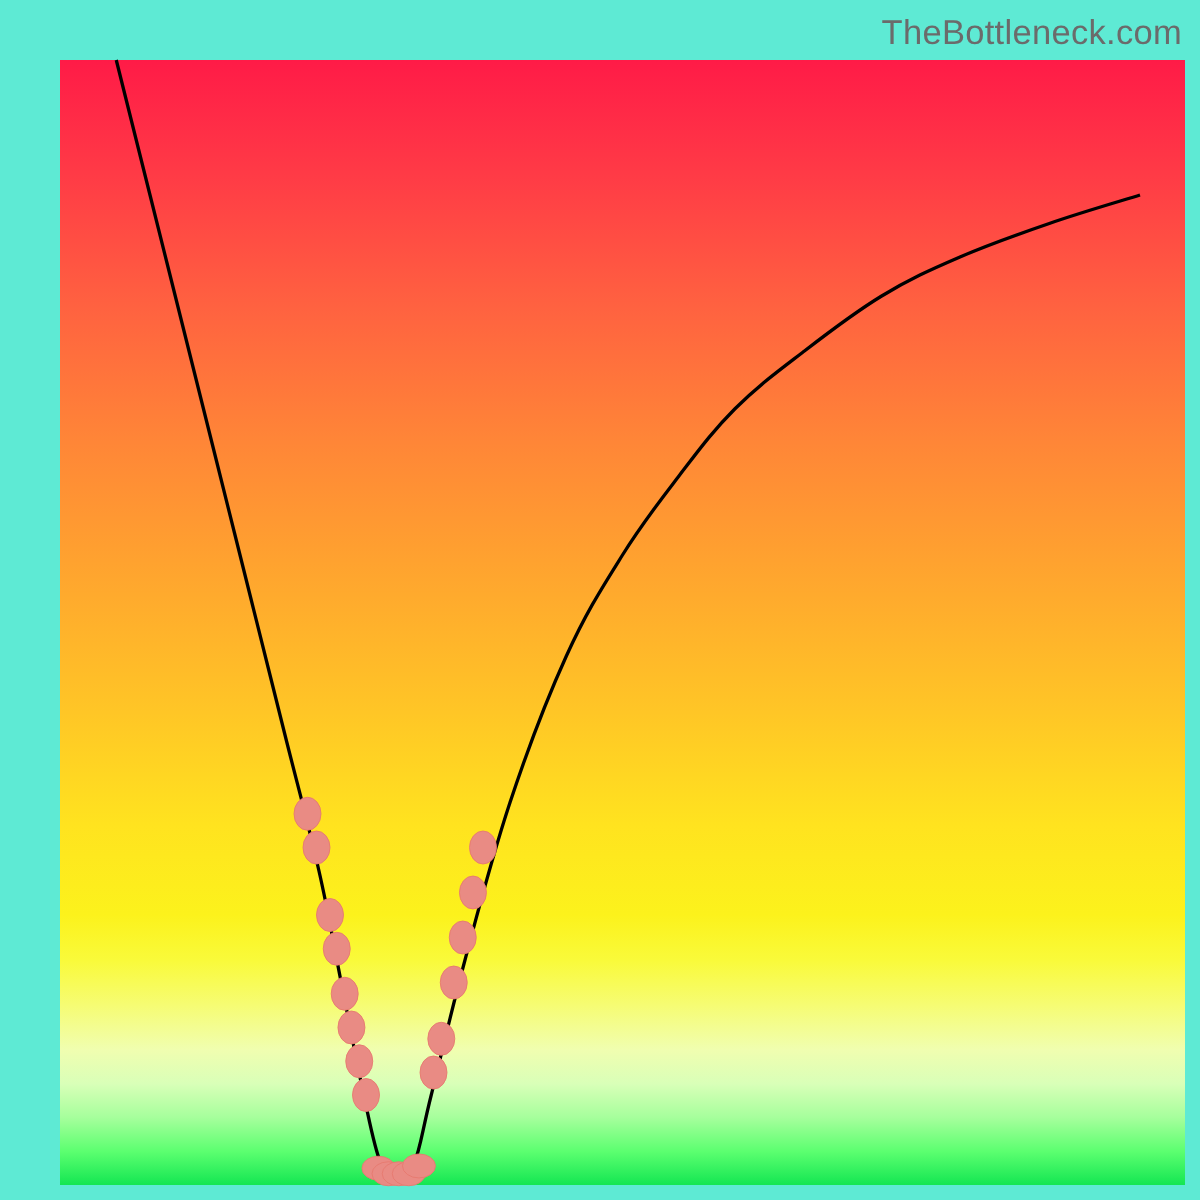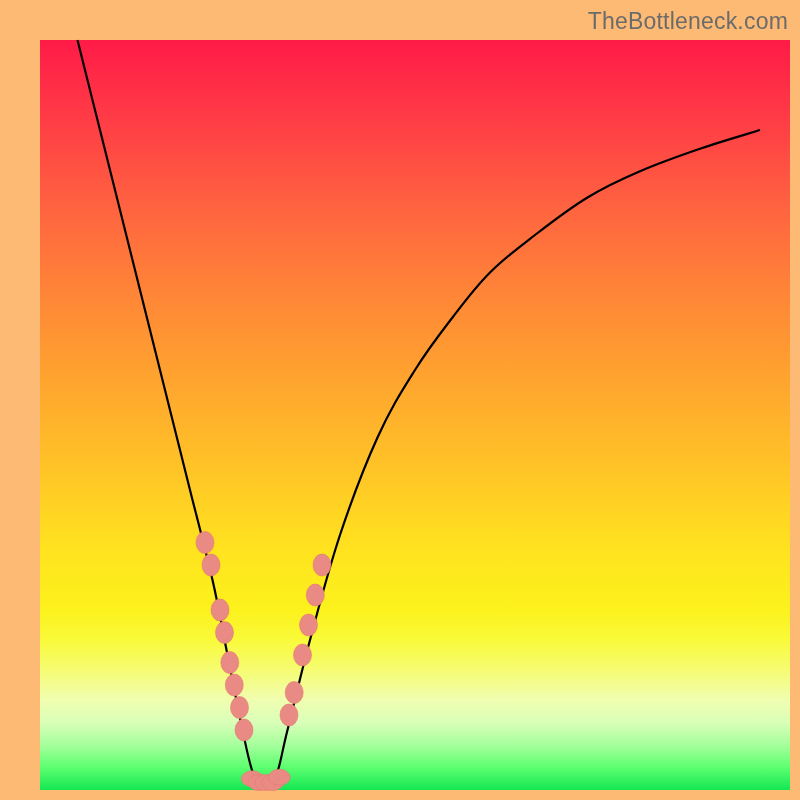--- a/index.html
+++ b/index.html
@@ -8,21 +8,21 @@
     width: 800px;
     height: 800px;
     overflow: hidden;
     background: #000;
     font-family: Arial, Helvetica, sans-serif;
   }
   .canvas {
     position: relative;
     width: 800px;
     height: 800px;
-    background: #fdba74;
+    background: #5eead4;
   }
   .plot-area {
     position: absolute;
     left: 40px;
     top: 40px;
     width: 750px;
     height: 750px;
     
     background: linear-gradient(to bottom,
       #ff1b47 0%,

